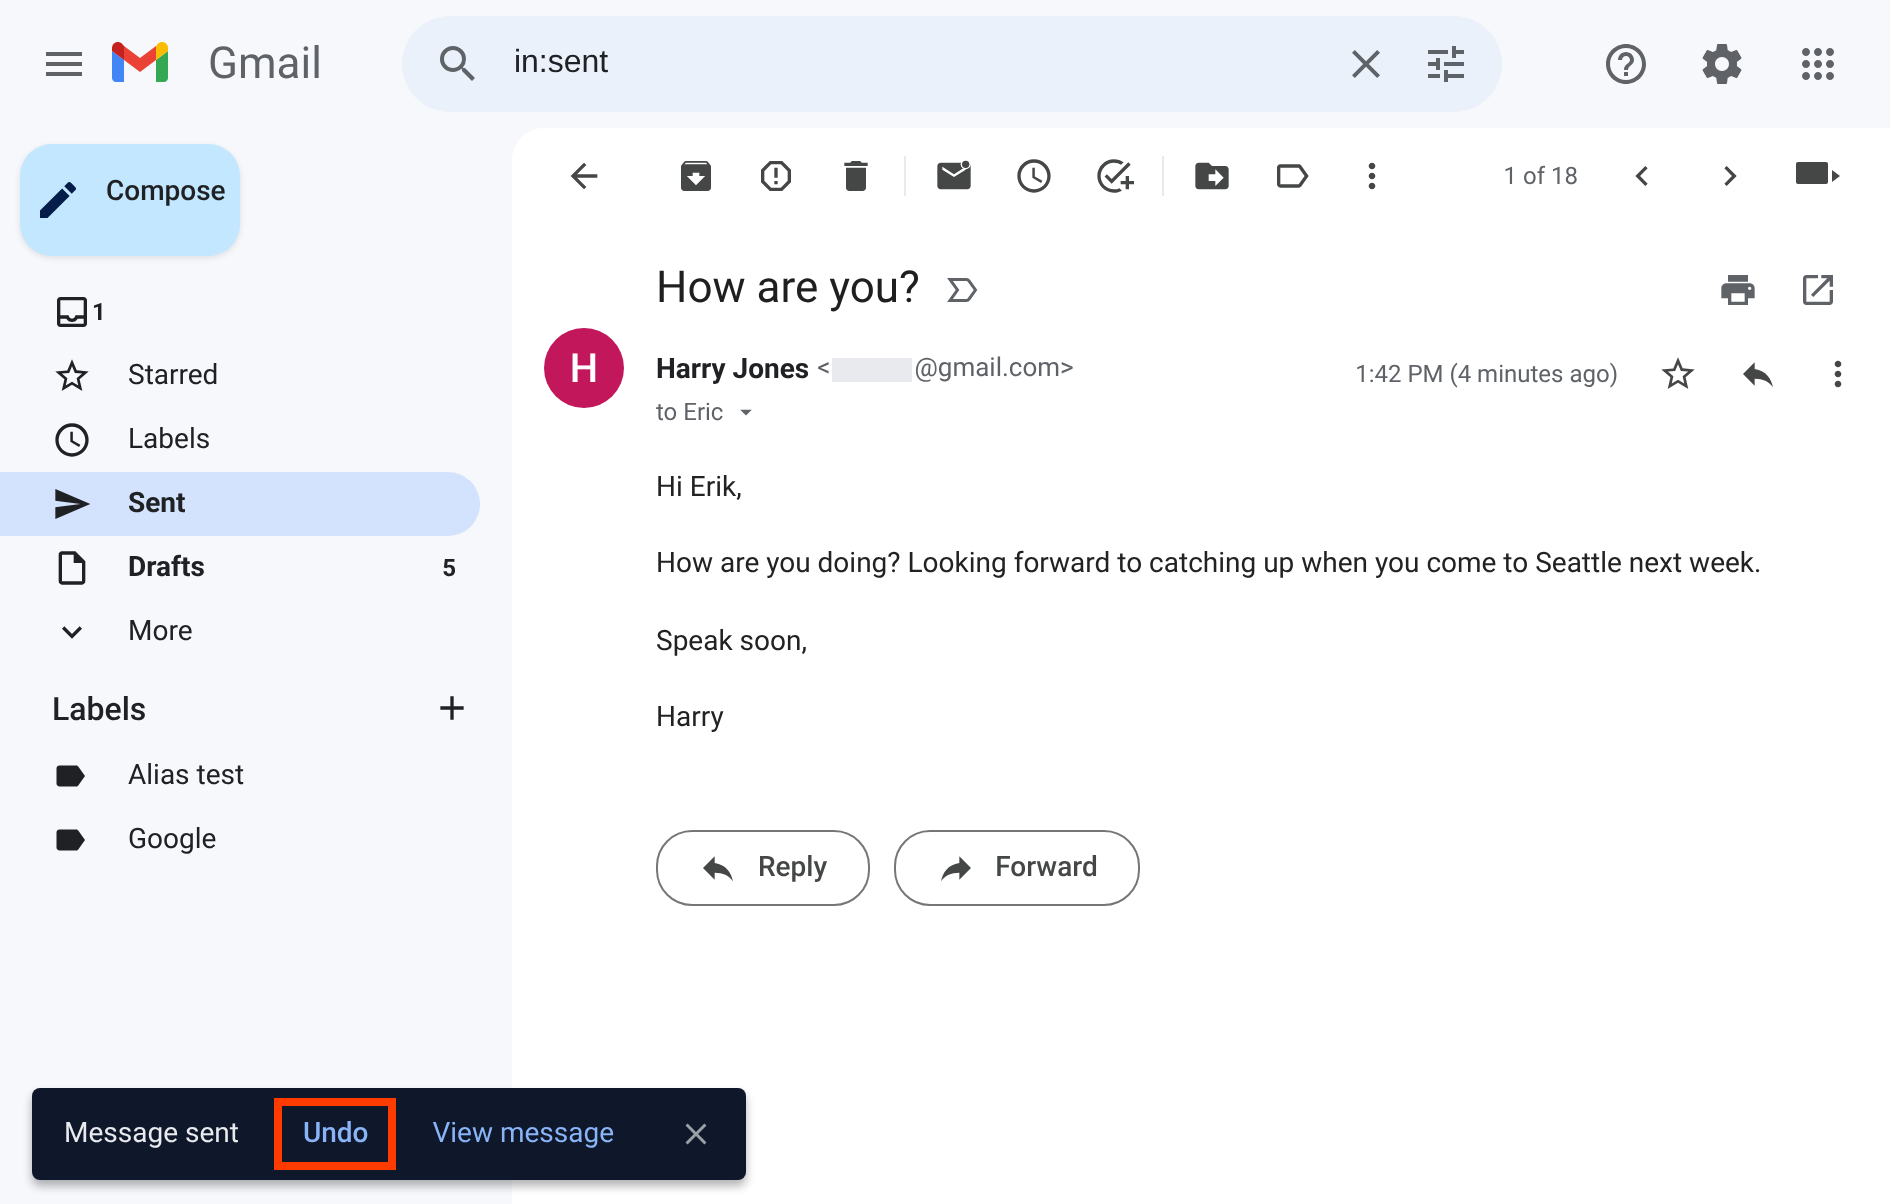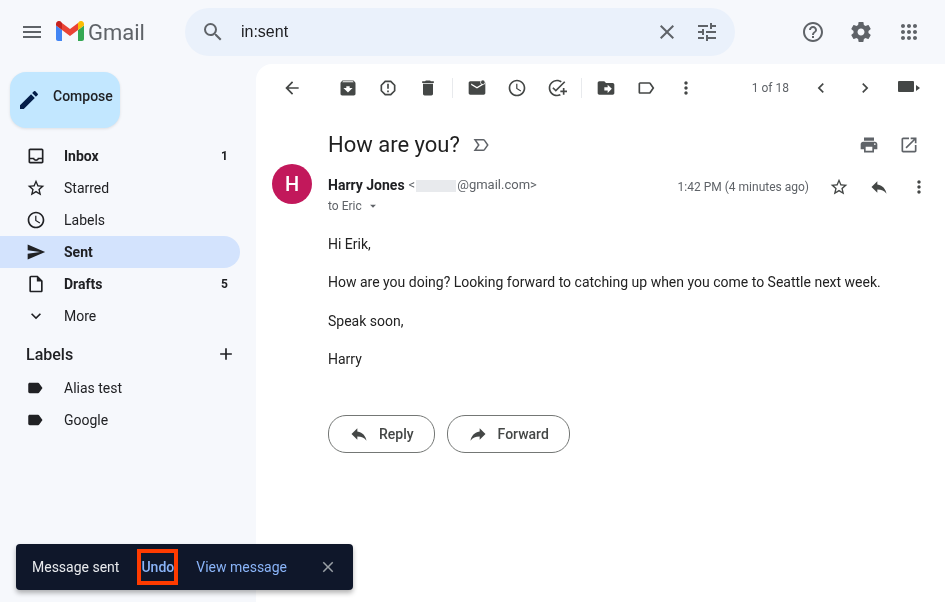--- a/index.html
+++ b/index.html
@@ -2,21 +2,21 @@
 <html><head>
 <meta charset="utf-8">
 <style>
 * { box-sizing: border-box; margin: 0; padding: 0; }
 body { font-family: 'Google Sans', Roboto, Arial, sans-serif; background: #f6f8fc; width: 945px; height: 602px; overflow: hidden; font-size: 14px; color: #202124; }
 
 
 .header { display: flex; align-items: center; height: 64px; padding: 8px; }
 .menu-btn { width: 48px; height: 48px; display: flex; align-items: center; justify-content: center; border-radius: 50%; cursor: pointer; }
 .logo-wrap { display: flex; align-items: center; padding-right: 30px; }
-.logo-text { font-size: 22px; color: #5f6368; margin-left: 4px; }
+.logo-text { font-size: 22px; color: #5f6368; margin-left: 20px; }
 .search-bar { flex: 1; max-width: 550px; height: 48px; background: #eaf1fb; border-radius: 24px; display: flex; align-items: center; padding: 0 8px; margin-left: 10px; }
 .search-bar input { flex: 1; border: none; background: transparent; font-size: 16px; outline: none; padding: 0 8px; color: #202124; }
 .search-icon-btn, .clear-btn, .tune-btn { width: 40px; height: 40px; display: flex; align-items: center; justify-content: center; cursor: pointer; border-radius: 50%; color: #5f6368; }
 .header-right { display: flex; align-items: center; margin-left: auto; gap: 8px; padding-right: 8px; }
 .hdr-icon { width: 40px; height: 40px; display: flex; align-items: center; justify-content: center; cursor: pointer; border-radius: 50%; color: #5f6368; }
 
 
 .container { display: flex; height: calc(602px - 64px); }
 .sidebar { width: 256px; padding: 8px 0; }
 .compose-btn { display: inline-flex; align-items: flex-start; gap: 12px; background: #c2e7ff; border-radius: 16px; padding: 16px 7px; margin: 0 0 12px 10px; font-size: 14px; font-weight: 500; cursor: pointer; box-shadow: 0 1px 3px rgba(0,0,0,0.1); }
@@ -55,21 +55,21 @@
 .body { padding: 20px 0; font-size: 14px; line-height: 1.6; color: #222; }
 .body p { margin-bottom: 16px; }
 .actions-row { display: flex; gap: 12px; padding-top: 8px; }
 .action-btn { display: flex; align-items: center; gap: 10px; border: 1px solid #747775; border-radius: 18px; padding: 8px 20px; cursor: pointer; font-size: 14px; font-weight: 500; color: #444746; justify-content: space-between; }
 
 
 .toast { position: absolute; left: 16px; bottom: 12px; background: #0f172a; color: #e8eaed; border-radius: 4px; padding: 14px 16px; display: flex; align-items: center; gap: 24px; font-size: 14px; box-shadow: 0 3px 5px rgba(0,0,0,0.3); }
 .toast .undo { color: #8ab4f8; cursor: pointer; font-weight: 500; }
 .toast .view { color: #8ab4f8; cursor: pointer; }
 .toast .close { cursor: pointer; color: #9aa0a6; margin-left: 8px; }
-.undo-highlight { border: 4px solid #ff3b00; padding: 6px 0; margin: -10px -6px; }
+.undo-highlight { border: 4px solid #ff3b00; padding: 6px 10px; margin: -10px -6px; }
 
 svg { display: block; }
 </style>
 </head>
 <body>
 
 <div class="header">
   <div class="menu-btn">
     <svg width="24" height="24" viewBox="0 0 24 24">
         <path fill="#5f6368" d="M3 18h18v-2H3v2zm0-5h18v-2H3v2zm0-7v2h18V6H3z"></path>
@@ -130,21 +130,20 @@
         </svg>
       <span>Compose</span>
     </div>
 
     <div class="nav-item bold">
       <span class="nicon">
           <svg width="20" height="20" viewBox="0 0 24 24">
             <path fill="currentColor" d="M19 3H5c-1.1 0-2 .9-2 2v14c0 1.1.9 2 2 2h14c1.1 0 2-.9 2-2V5c0-1.1-.9-2-2-2zm0 16H5v-3h3.56c.69 1.19 1.97 2 3.45 2s2.75-.81 3.45-2H19v3zm0-5h-4.99c0 1.1-.9 2-2 2s-2-.9-2-2H5V5h14v9z"></path>
           </svg>
         </span>
-      <span class="nlabel">Inbox</span>
       <span class="ncount">1</span>
     </div>
     <div class="nav-item">
       <span class="nicon">
           <svg width="20" height="20" viewBox="0 0 24 24">
             <path fill="currentColor" d="M22 9.24l-7.19-.62L12 2 9.19 8.63 2 9.24l5.46 4.73L5.82 21 12 17.27 18.18 21l-1.63-7.03L22 9.24zM12 15.4l-3.76 2.27 1-4.28-3.32-2.88 4.38-.38L12 6.1l1.71 4.04 4.38.38-3.32 2.88 1 4.28L12 15.4z"></path>
           </svg>
         </span>
       <span class="nlabel">Starred</span>
     </div>

